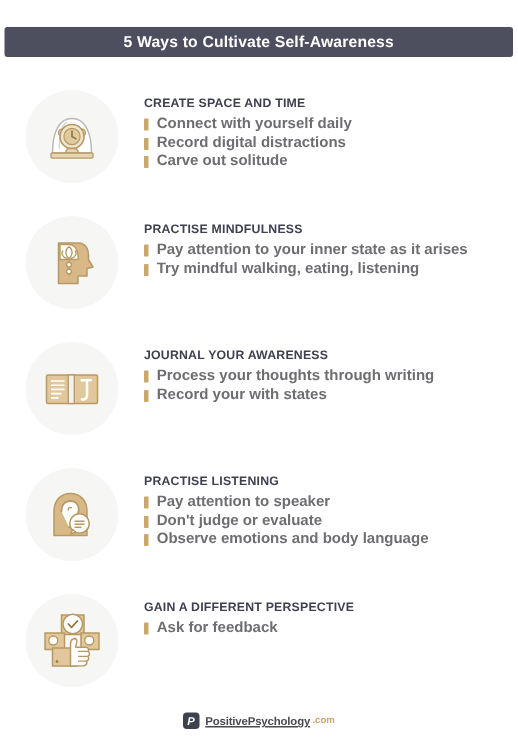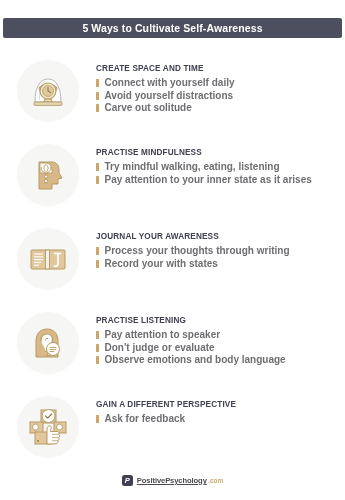--- a/index.html
+++ b/index.html
@@ -177,21 +177,21 @@
     </div>
     <div class="content">
       <div class="sec-title">CREATE SPACE AND TIME</div>
       <div class="bullets">
         <div class="bullet">
           <span class="bullet-mark"></span>
           <span class="bullet-text">Connect with yourself daily</span>
         </div>
         <div class="bullet">
           <span class="bullet-mark"></span>
-          <span class="bullet-text">Avoid yourself distractions</span>
+          <span class="bullet-text">Record digital distractions</span>
         </div>
         <div class="bullet">
           <span class="bullet-mark"></span>
           <span class="bullet-text">Carve out solitude</span>
         </div>
       </div>
     </div>
   </div>
 
   <div class="section">
@@ -209,25 +209,25 @@
             <circle cx="20" cy="28" r="1.6" fill="#ffffff" stroke="#b79a63" stroke-width="0.9"></circle>
           </svg>
         </span>
       </div>
     </div>
     <div class="content">
       <div class="sec-title">PRACTISE MINDFULNESS</div>
       <div class="bullets">
         <div class="bullet">
           <span class="bullet-mark"></span>
+          <span class="bullet-text">Pay attention to your inner state as it arises</span>
+        </div>
+        <div class="bullet">
+          <span class="bullet-mark"></span>
           <span class="bullet-text">Try mindful walking, eating, listening</span>
-        </div>
-        <div class="bullet">
-          <span class="bullet-mark"></span>
-          <span class="bullet-text">Pay attention to your inner state as it arises</span>
         </div>
       </div>
     </div>
   </div>
 
   <div class="section">
     <div class="icon-wrap">
       <div class="icon-circle">
         <span>
           <svg width="44" height="44" viewBox="0 0 44 44">

